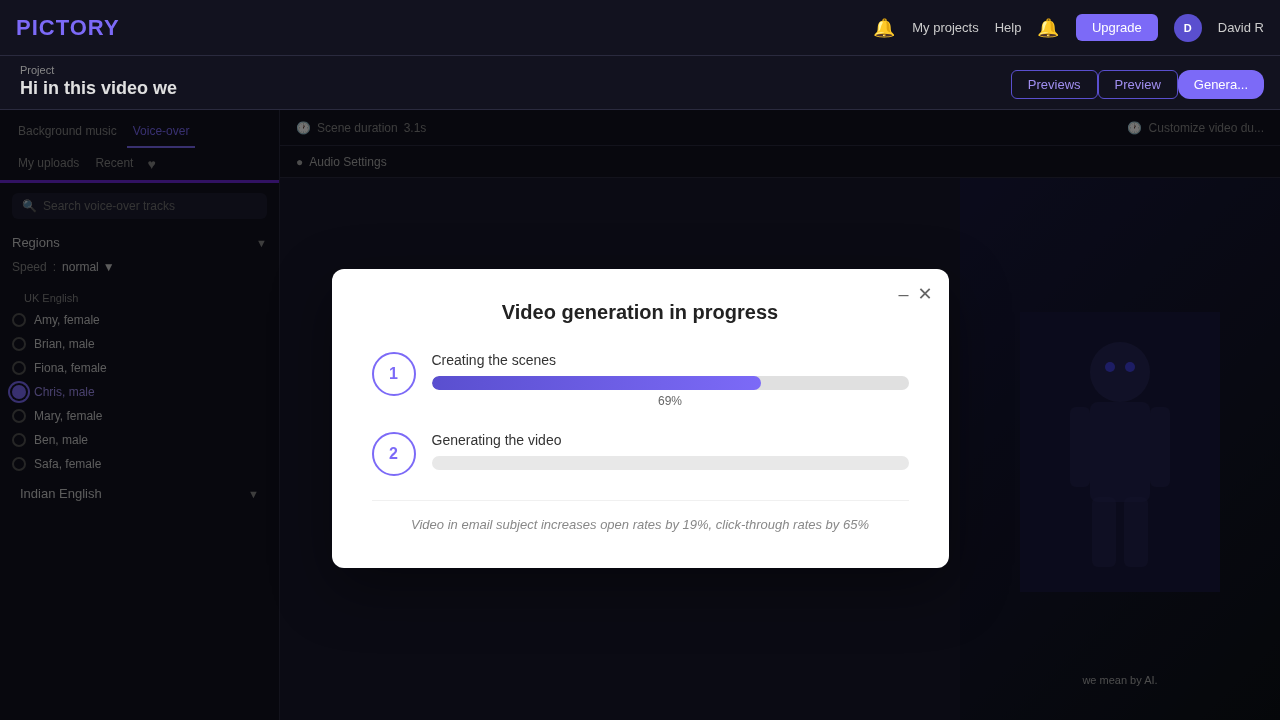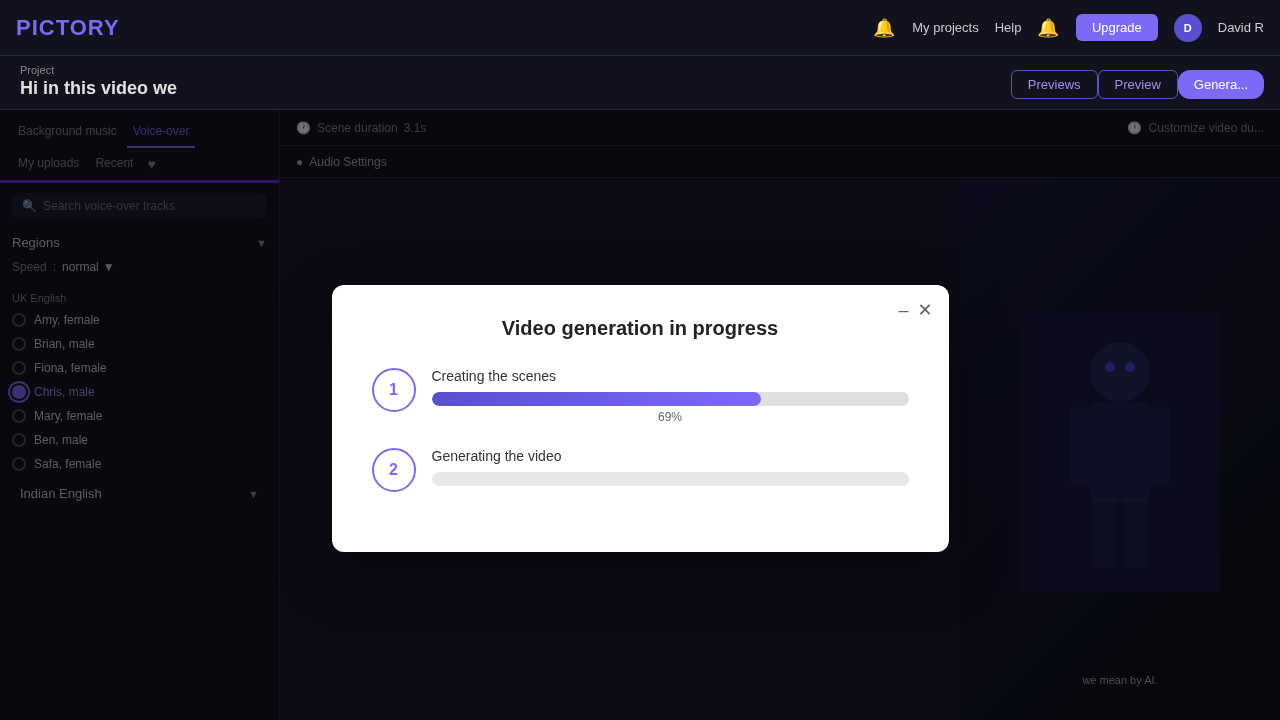--- a/index.html
+++ b/index.html
@@ -225,20 +225,21 @@
     }
 
     
     .voice-list {
       padding: 4px 8px;
     }
     .voice-section-label {
       color: #888;
       font-size: 11px;
       padding: 6px 4px 4px;
+      margin-left: 12px;
     }
     .voice-item {
       display: flex;
       align-items: center;
       padding: 5px 4px;
       gap: 8px;
       cursor: pointer;
       border-radius: 4px;
     }
     .voice-radio {
@@ -645,16 +646,17 @@
       </div>
 
       <div class="step-row">
         <div class="step-circle">2</div>
         <div class="step-content">
           <div class="step-label">Generating the video</div>
           <div class="progress-bar-inactive"></div>
         </div>
       </div>
 
+      <div class="modal-tip">Video in email subject increases open rates by 19%, click-through rates by 65%</div>
     </div>
   </div>
 
 </div>
 
 </body></html>

